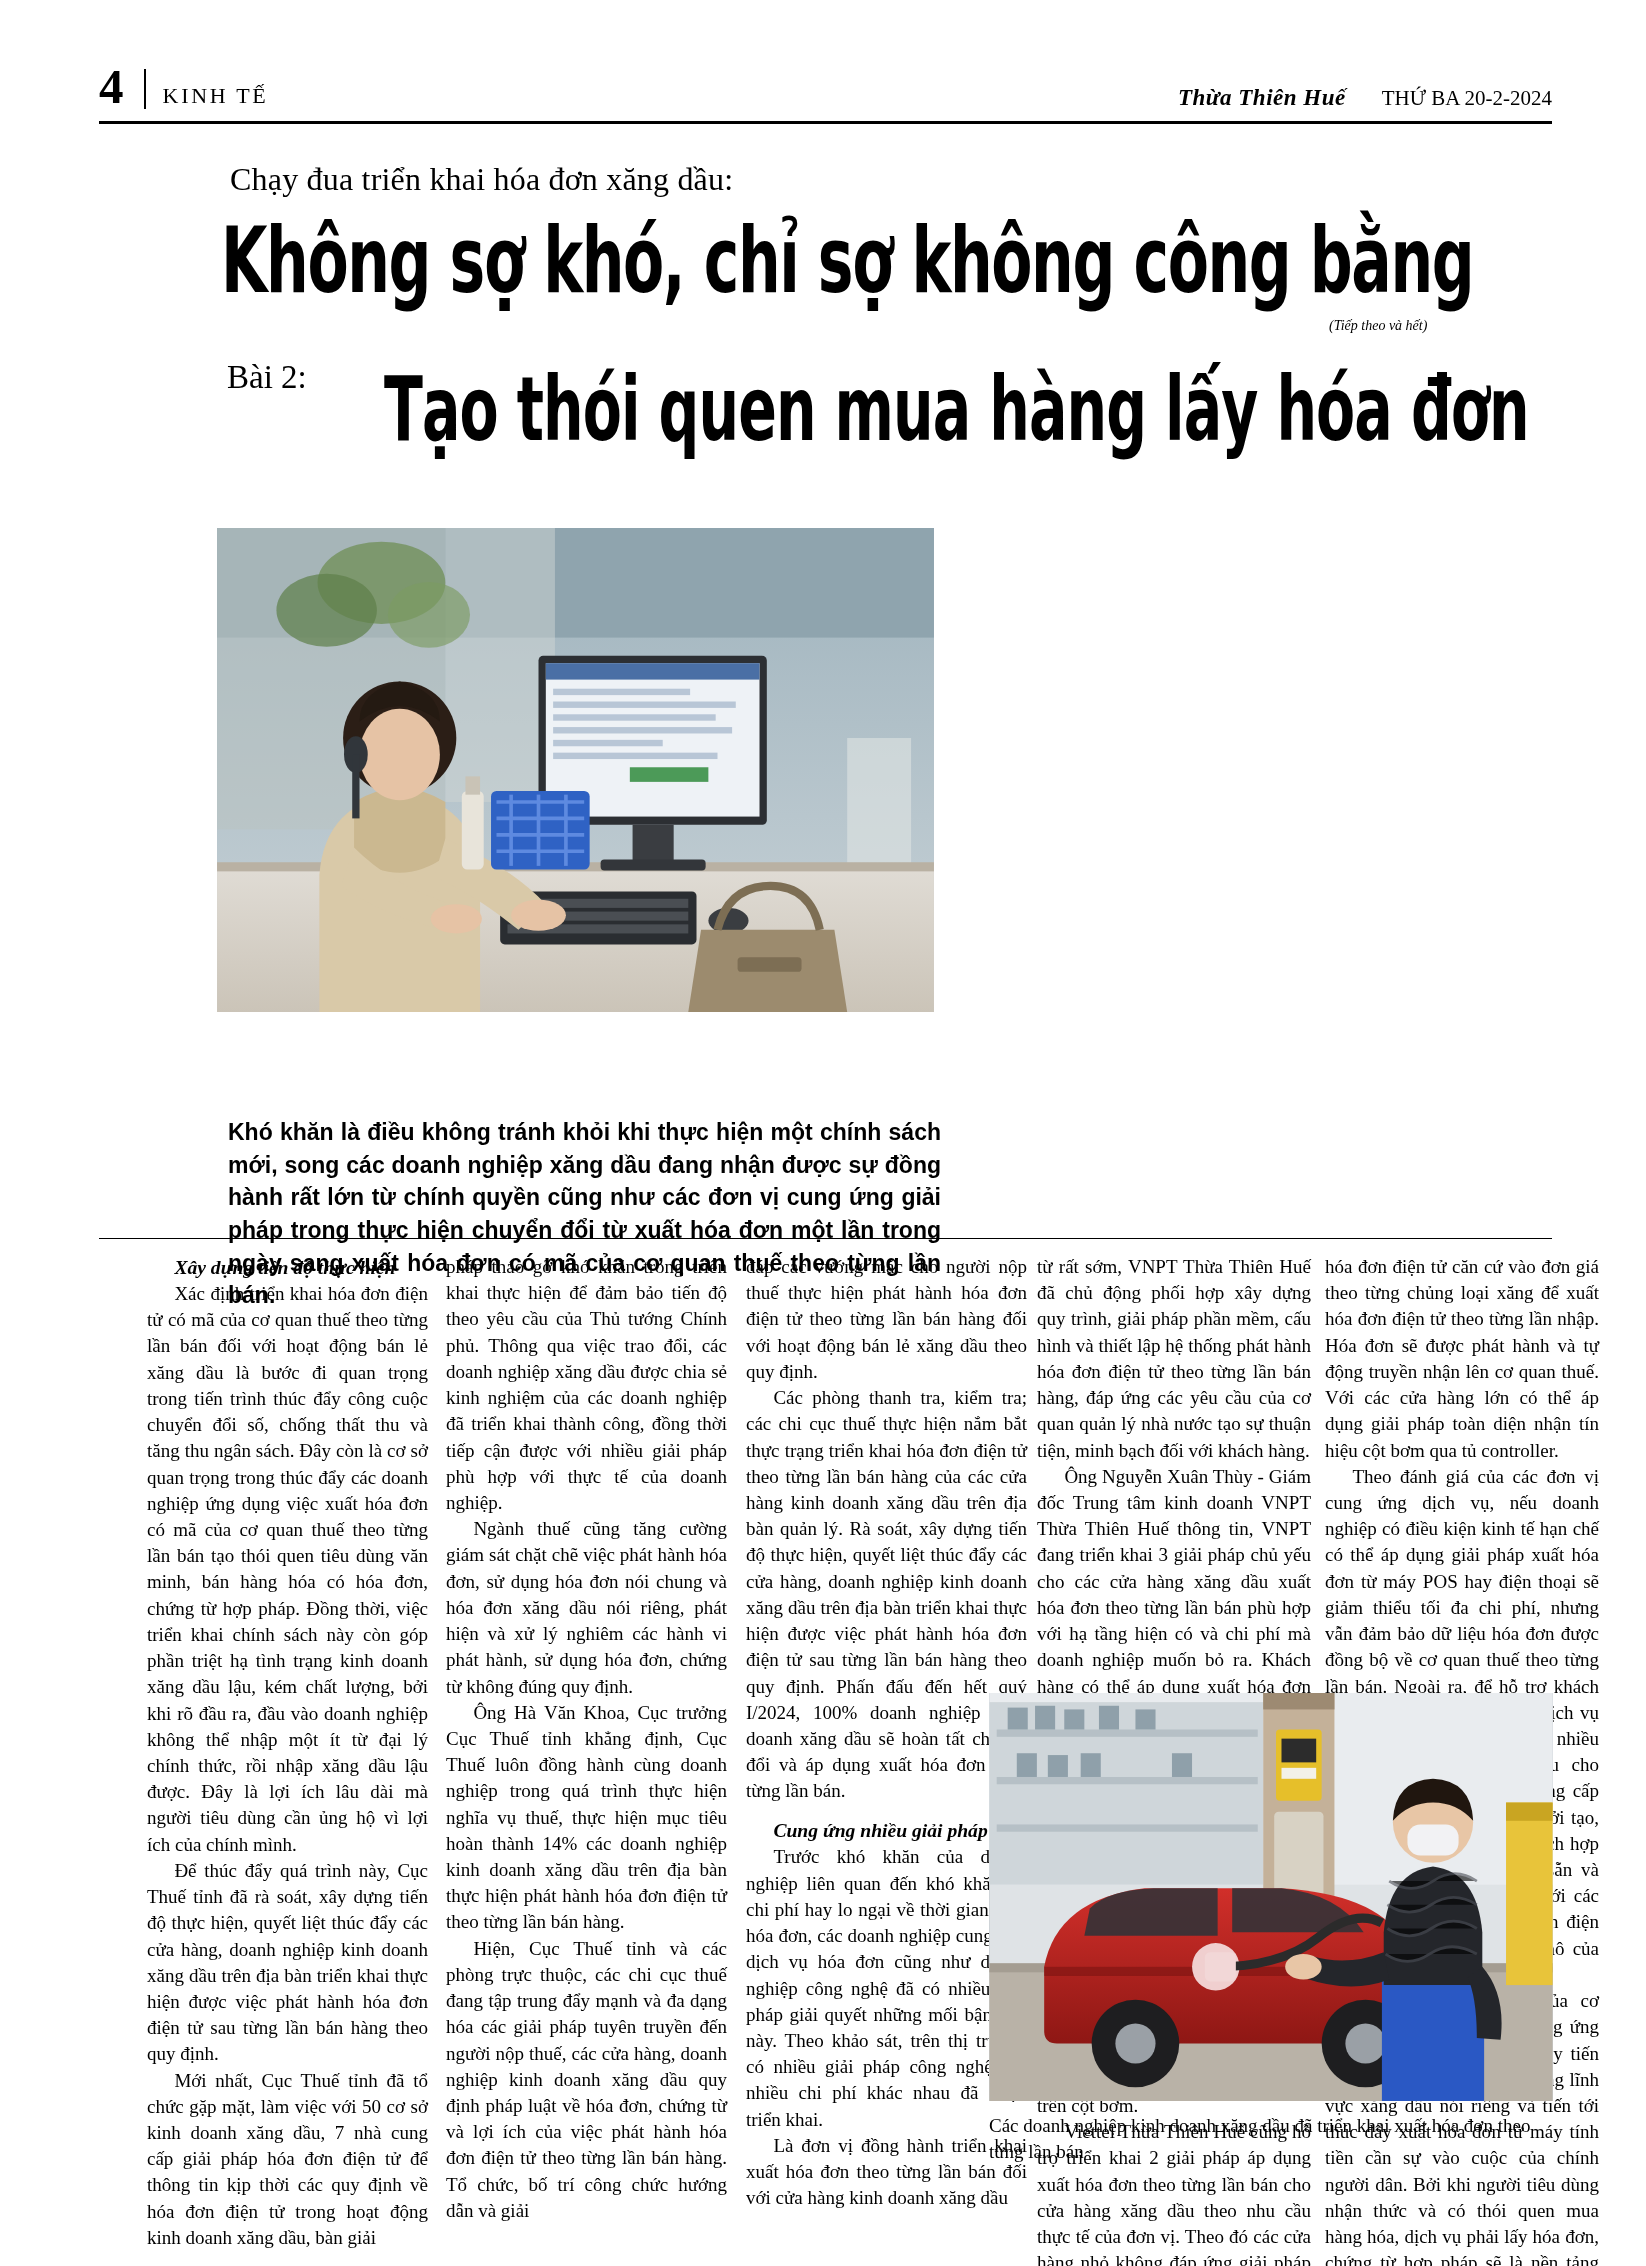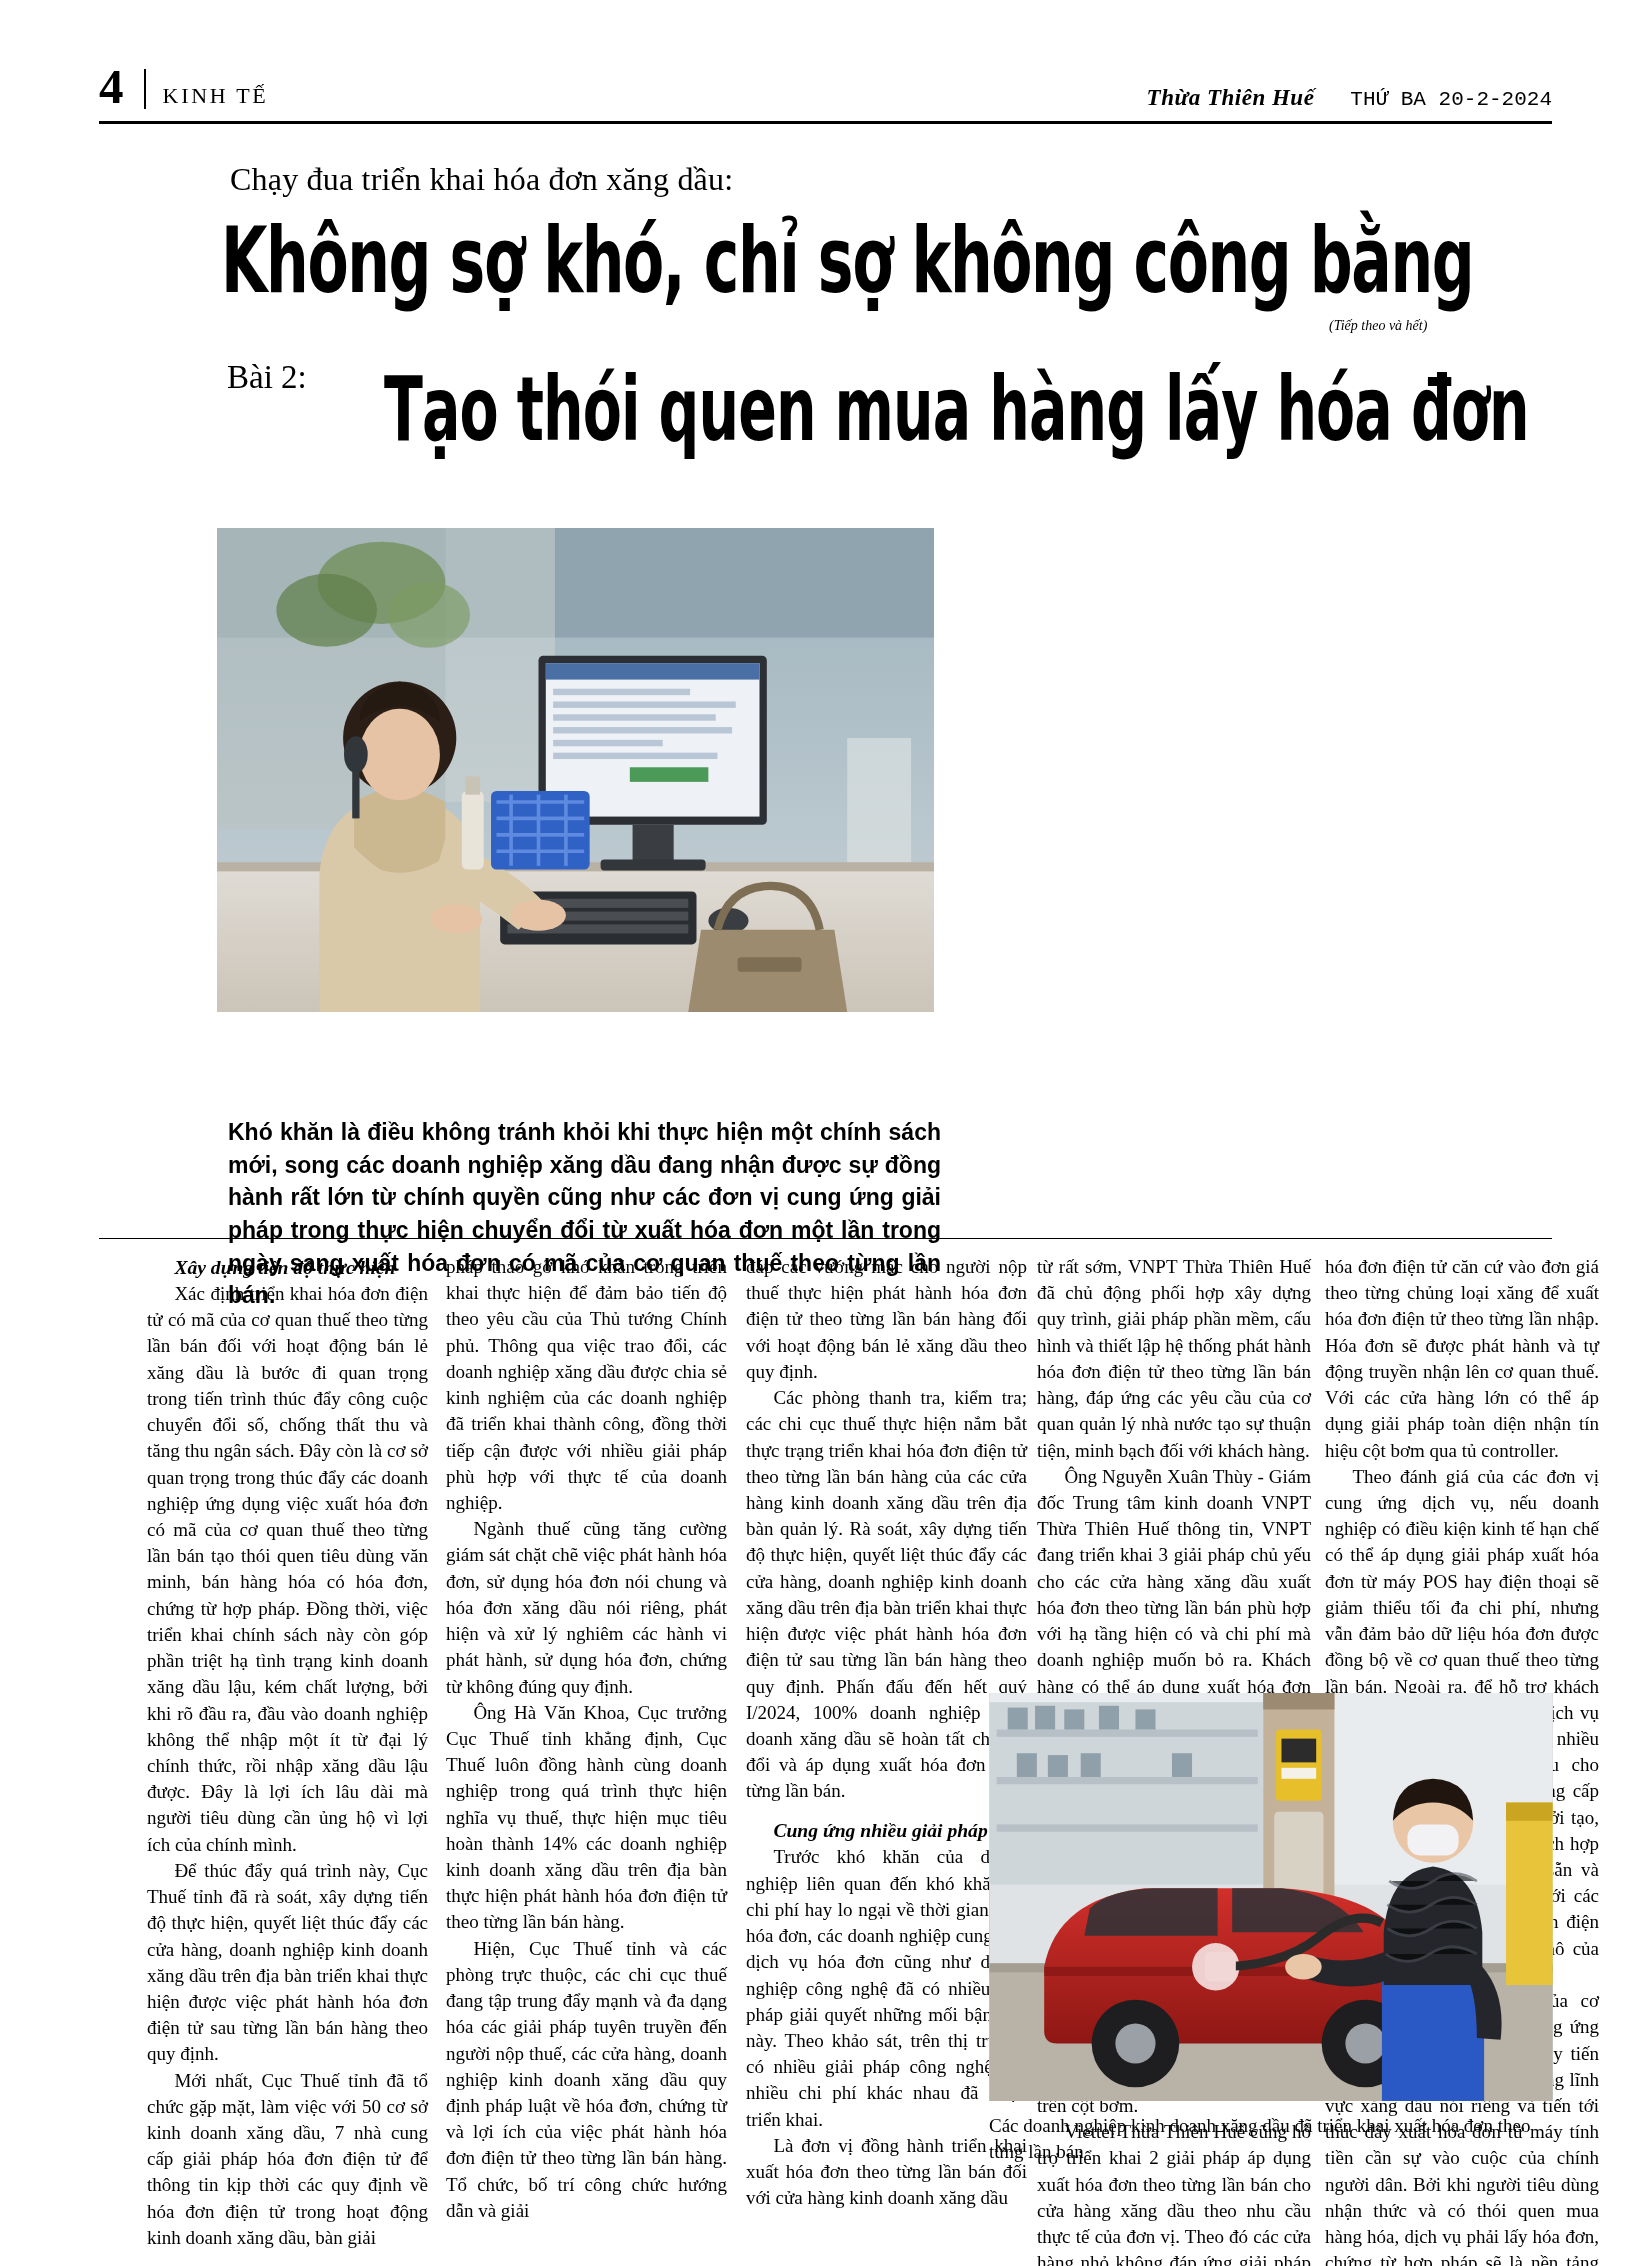--- a/index.html
+++ b/index.html
@@ -65,21 +65,21 @@
     gap: 36px;
   }
   .paper-name {
     font-family: "Liberation Serif", serif;
     font-weight: 700;
     font-size: 23px;
     font-style: italic;
     letter-spacing: 0.5px;
   }
   .paper-date {
-    font-family: Liberation Mono, monospace;
+    font-family: Liberation Serif, serif;
     font-size: 21px;
   }
   .rule-top {
     position: absolute;
     left: 99px;
     top: 121px;
     width: 1453px;
     height: 2.7px;
     background: #000;
   }

